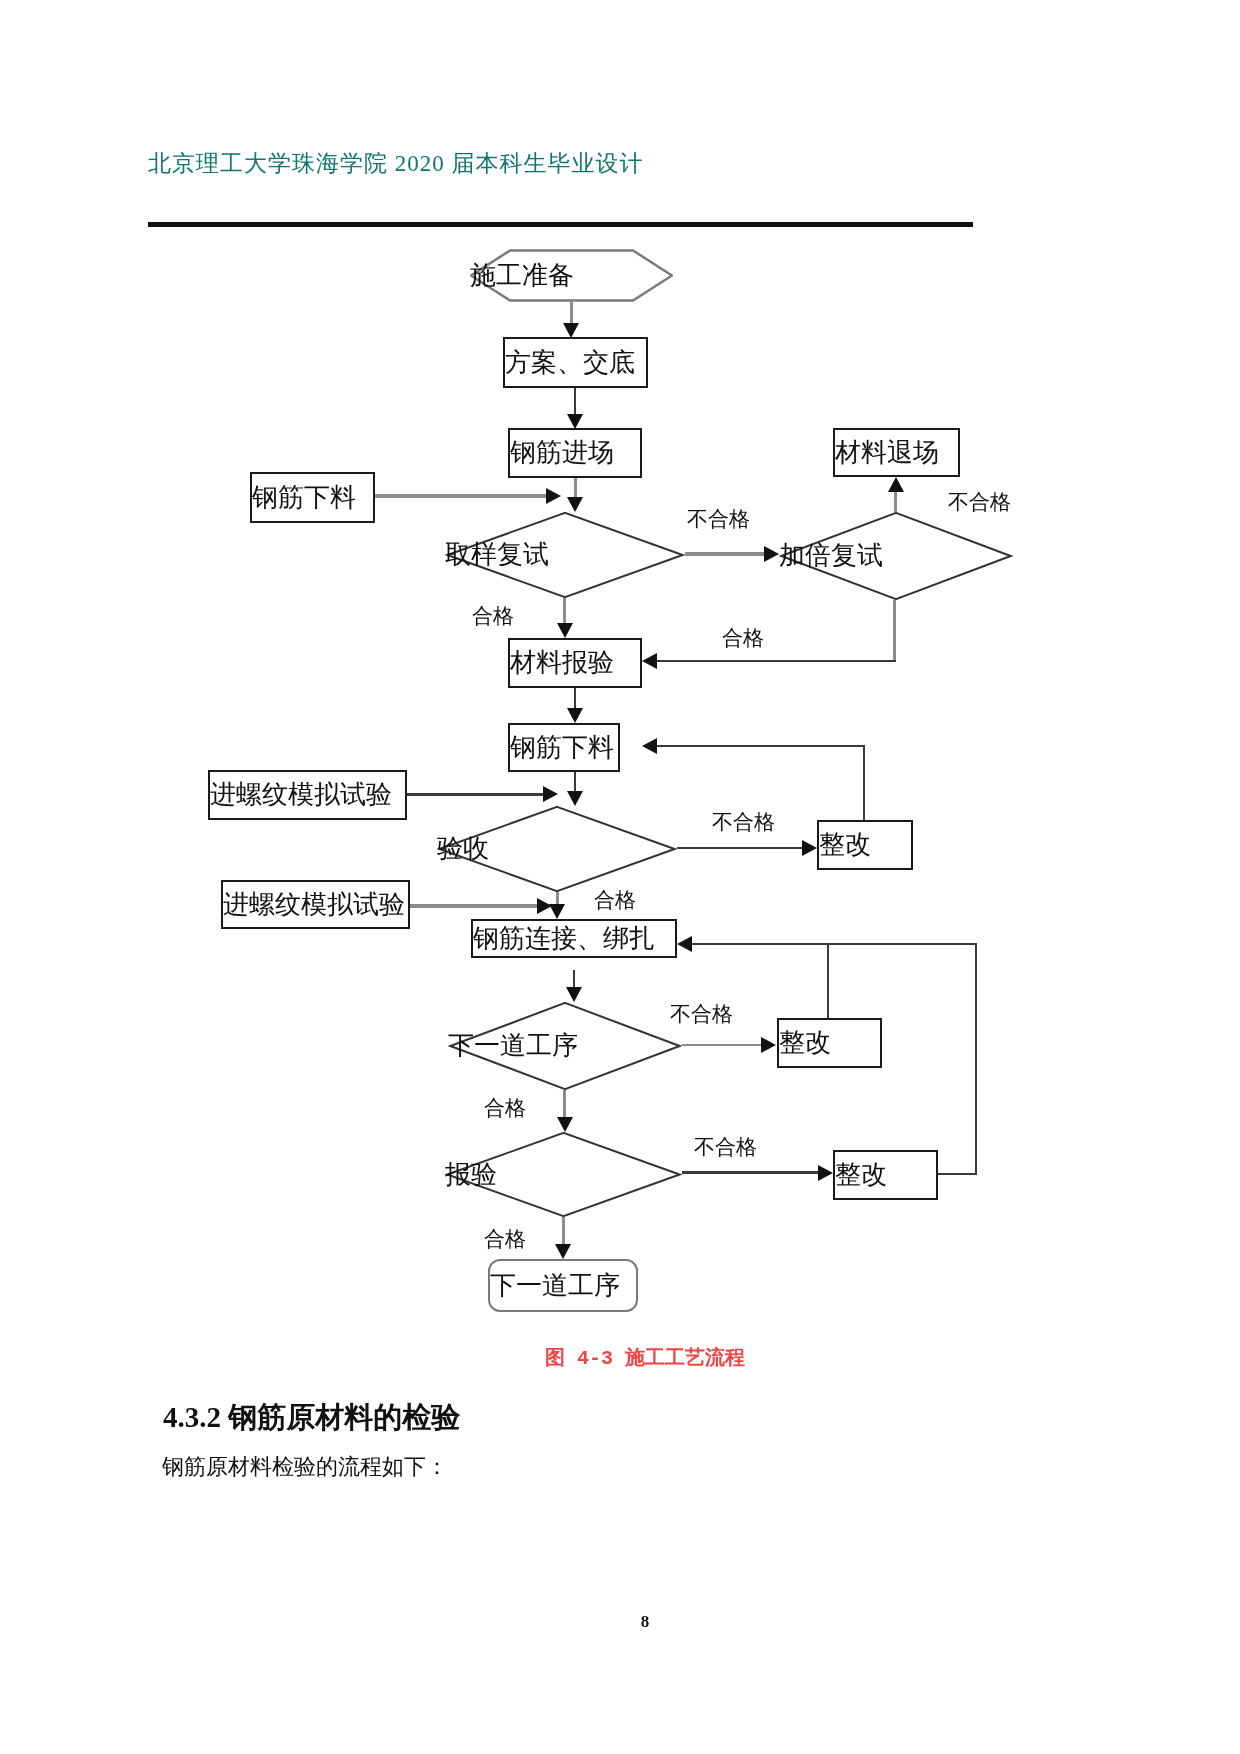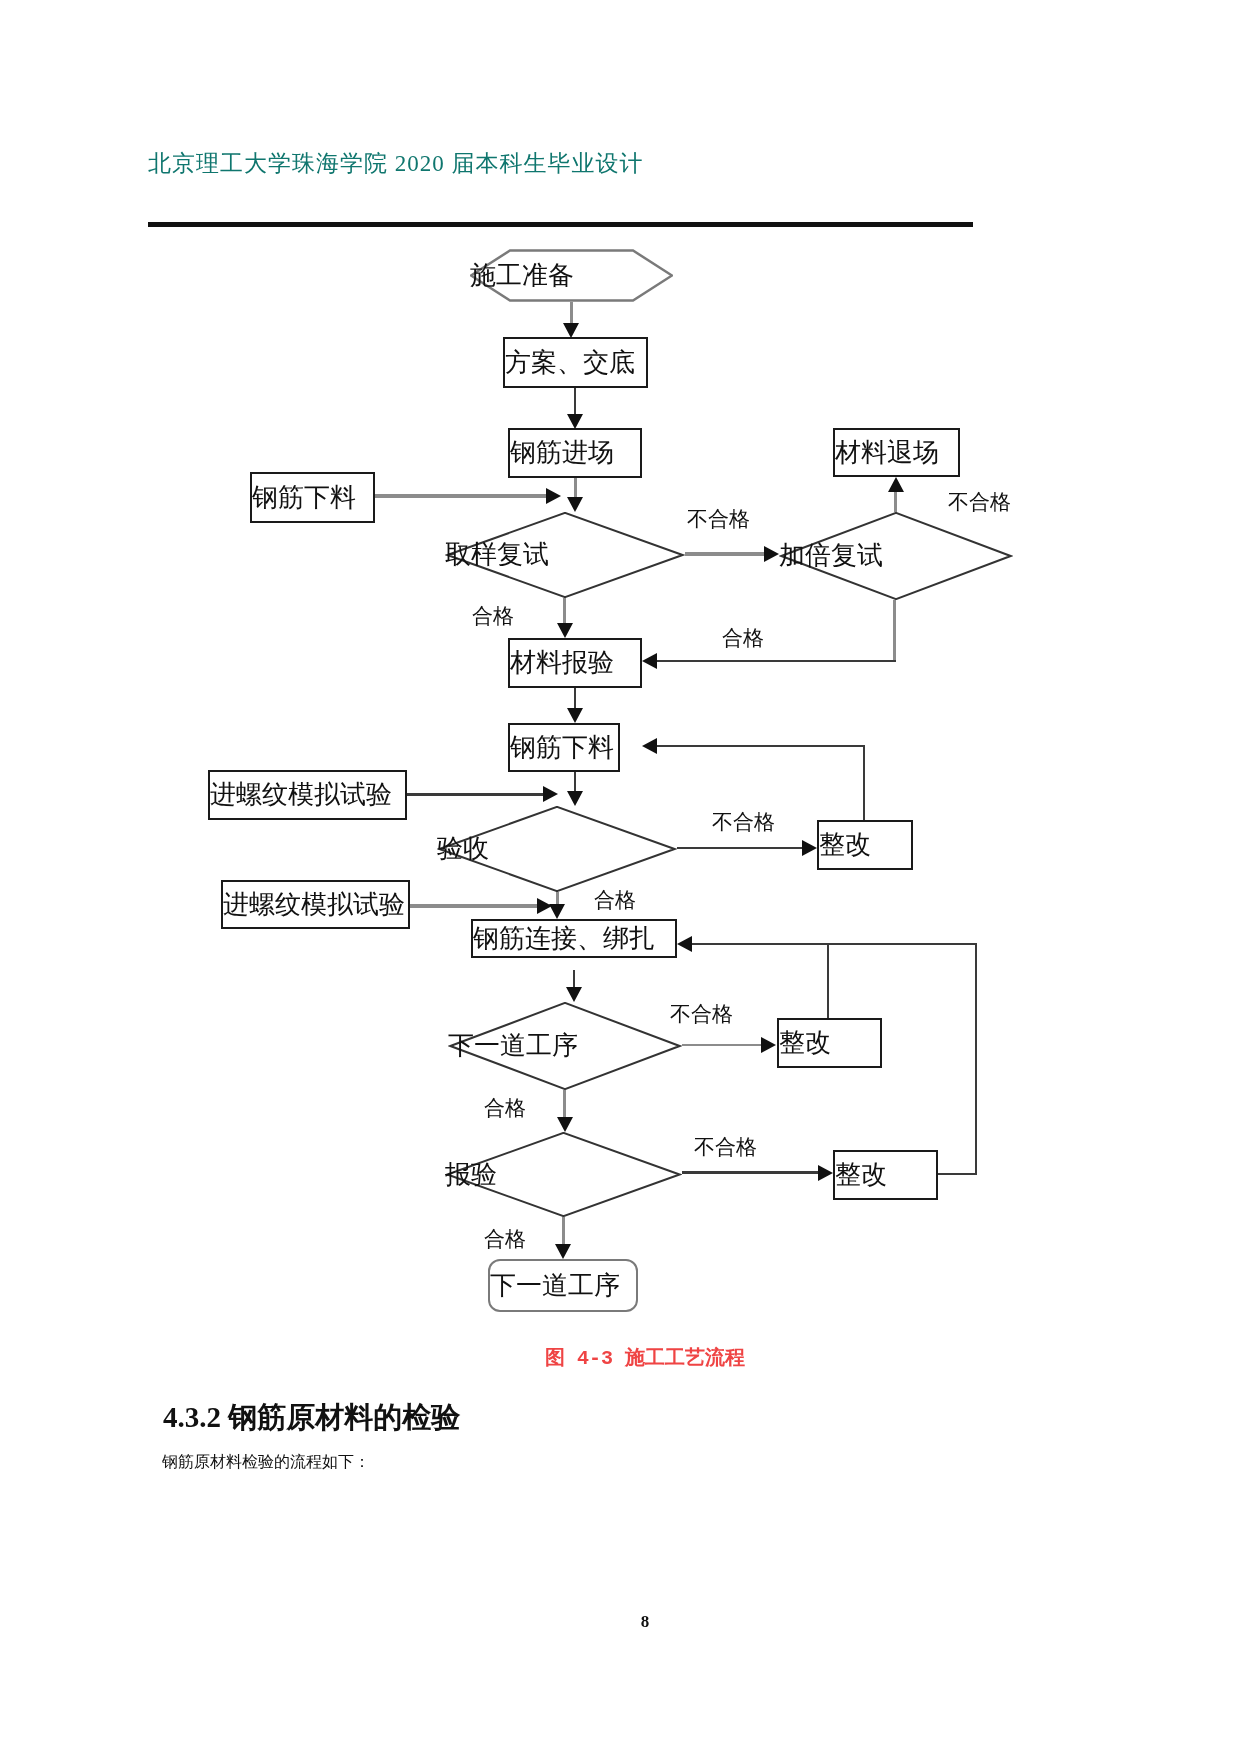--- a/index.html
+++ b/index.html
@@ -23,21 +23,21 @@
   .ln-gray{background:#8c8c8c;}
   .ln-dark{background:#3a3a3a;}
   .ah{position:absolute;width:0;height:0;}
   .ah-d{border-left:8px solid transparent;border-right:8px solid transparent;border-top:15px solid #111;}
   .ah-u{border-left:8px solid transparent;border-right:8px solid transparent;border-bottom:15px solid #111;}
   .ah-r{border-top:8px solid transparent;border-bottom:8px solid transparent;border-left:15px solid #111;}
   .ah-l{border-top:8px solid transparent;border-bottom:8px solid transparent;border-right:15px solid #111;}
   .caption{position:absolute;left:545px;top:1344px;font-size:20px;font-weight:bold;
            font-family:Liberation Mono, monospace;color:#ef4444;}
   .sec-head{position:absolute;left:163px;top:1398px;font-size:29px;font-weight:bold;color:#111;}
-  .body-text{position:absolute;left:162px;top:1452px;font-size:16px;color:#111;}
+  .body-text{position:absolute;left:162px;top:1452px;font-size:22px;color:#111;}
   .pagenum{position:absolute;left:595px;top:1612px;width:100px;text-align:center;
            font-size:17px;font-weight:bold;color:#111;}
 </style>
 </head>
 <body>
 
 <div class="page">
 
   <div class="hdr">北京理工大学珠海学院 2020 届本科生毕业设计</div>
   <div class="hdr-rule"></div>

